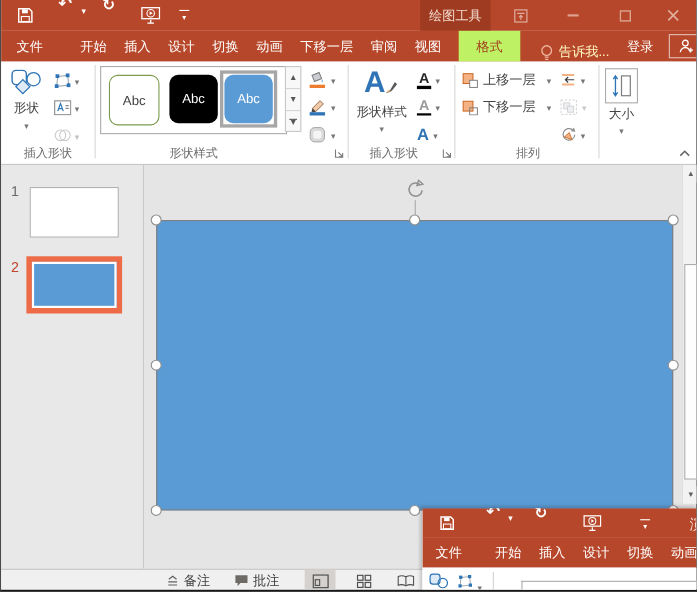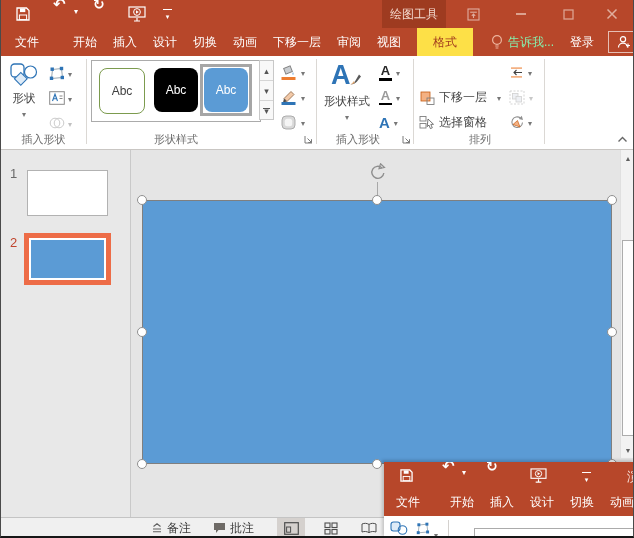--- a/index.html
+++ b/index.html
@@ -22,22 +22,22 @@
     color:#F3D8CD;font-size:12px;text-align:center;line-height:28px;}
   .winbtn{position:absolute;top:0;width:34px;height:28px;display:flex;align-items:center;justify-content:center;}
   .minbar{width:10px;height:2px;background:#E8C0B2;}
 
   
   .tabrow{position:absolute;left:0;top:28px;width:100%;height:28px;background:#B7472A;
     display:flex;align-items:stretch;color:#fff;font-size:12px;}
   .tab{display:flex;align-items:center;padding:0 8px;white-space:nowrap;}
   .tab-file{padding:0 14px;}
   .tab-sep{width:1px;height:14px;background:rgba(255,255,255,.45);align-self:center;}
-  .tab-active{background:#fde047;color:#A33E1F;padding:0 16px;margin-left:8px;}
-  .tellme{color:#86efac;margin-left:10px;display:flex;align-items:center;gap:5px;}
+  .tab-active{background:#bef264;color:#A33E1F;padding:0 16px;margin-left:8px;}
+  .tellme{color:#fef9c3;margin-left:10px;display:flex;align-items:flex-end;gap:5px;}
   .signin{margin-left:auto;}
   .sharebox{border:1px solid rgba(255,255,255,.65);margin:3px 4px 3px 6px;padding:0 8px;
     display:flex;align-items:center;gap:5px;}
 
   
   .ribbon{position:absolute;left:0;top:56px;width:100%;height:93px;background:#FFFFFF;
     border-bottom:1px solid #C9C6C3;font-size:12px;color:#444;}
   .gsep{position:absolute;top:3px;height:85px;width:1px;background:#DBD8D4;}
   .glabel{position:absolute;top:76px;font-size:11px;color:#6d6d6d;text-align:center;}
   .bigbtn{position:absolute;top:2px;height:88px;text-align:center;}
@@ -319,39 +319,39 @@
     </div>
     <div class="glabel" style="left:318px;width:78px">插入形状</div>
     <span class="chev" style="left:401px;top:79px">
       <svg width="9" height="9" viewBox="0 0 9 9">
           <path d="M1 1 V8 H8" fill="none" stroke="#7a7a7a" stroke-width="1"></path>
           <path d="M3.5 3.5 L7.5 7.5 M7.5 4.2 V7.5 H4.2" fill="none" stroke="#7a7a7a" stroke-width="1"></path>
         </svg>
     </span>
     <div class="gsep" style="left:412px"></div>
 
+    <div class="rowbtn" style="left:418px;top:5px">
+      <span>
+        <svg width="16" height="15" viewBox="0 0 16 15">
+            <rect x="2" y="2" width="9" height="9" fill="#F4B183" stroke="#C55A11" stroke-width="0.8"></rect>
+            <rect x="8" y="8" width="7" height="6.5" fill="#fff" stroke="#7F7F7F" stroke-width="0.9"></rect>
+          </svg>
+      </span>
+      <span>上移一层</span>
+      <span class="caret" style="margin-left:6px"></span>
+    </div>
     <div class="rowbtn" style="left:418px;top:30px">
       <span>
         <svg width="16" height="15" viewBox="0 0 16 15">
             <rect x="2" y="2" width="9" height="9" fill="#F4B183" stroke="#C55A11" stroke-width="0.8"></rect>
             <rect x="8" y="8" width="7" height="6.5" fill="none" stroke="#7F7F7F" stroke-width="0.9"></rect>
           </svg>
       </span>
       <span>下移一层</span>
       <span class="caret" style="margin-left:6px"></span>
-    </div>
-    <div class="rowbtn" style="left:418px;top:55px">
-      <span>
-        <svg width="16" height="15" viewBox="0 0 16 15">
-            <rect x="1" y="1.5" width="6" height="4.5" fill="none" stroke="#7F7F7F" stroke-width="0.9"></rect>
-            <rect x="1" y="8.5" width="6" height="4.5" fill="none" stroke="#7F7F7F" stroke-width="0.9"></rect>
-            <path d="M9 4 L14.5 9.3 L11.8 9.4 L13.3 12.8 L11.4 13.6 L10 10.1 L8.2 11.6 Z" fill="#fff" stroke="#555" stroke-width="0.8"></path>
-          </svg>
-      </span>
-      <span>选择窗格</span>
     </div>
     <div class="rowbtn" style="left:508px;top:5px">
       <span>
         <svg width="15" height="13" viewBox="0 0 15 13">
             <path d="M2 2.2 h11 M2 10.8 h11" stroke="#F4B183" stroke-width="1.8"></path>
             <path d="M13 6.5 H5 M7.5 4 L5 6.5 L7.5 9" fill="none" stroke="#404040" stroke-width="1.1"></path>
           </svg>
       </span>
         <span class="caret"></span>
     </div>
@@ -371,20 +371,32 @@
             <path d="M11.5 3 a5.3 5.3 0 1 0 2 4.5" fill="none" stroke="#909090" stroke-width="1.1"></path>
             <path d="M12.8 0.8 L14 5 L9.8 4 Z" fill="#909090"></path>
             <path d="M4 9.5 L11 12 L8.5 5.5 Z" fill="#F4B183" stroke="#C55A11" stroke-width="0.7"></path>
           </svg>
       </span>
         <span class="caret"></span>
     </div>
     <div class="glabel" style="left:440px;width:78px">排列</div>
     <div class="gsep" style="left:543px"></div>
 
+    <div class="bigbtn" style="left:546px;width:36px">
+      <div style="display:flex;justify-content:center;padding-top:4px">
+        <div style="border:1px solid #ABABAB;padding:3px 4px">
+          <svg width="20" height="24" viewBox="0 0 20 24">
+              <path d="M4.5 3.5 V20.5 M2.5 6 L4.5 3 L6.5 6 M2.5 18 L4.5 21 L6.5 18" fill="none" stroke="#2E74B6" stroke-width="1.2"></path>
+              <rect x="10" y="3" width="8" height="18" fill="none" stroke="#7F7F7F" stroke-width="1.1"></rect>
+            </svg>
+        </div>
+      </div>
+      <div class="blabel">大小</div>
+      <span class="caret"></span>
+    </div>
     <span class="chev" style="left:616px;top:80px">
       <svg width="11" height="7" viewBox="0 0 11 7">
           <path d="M1.5 5.5 L5.5 1.5 L9.5 5.5" fill="none" stroke="#666" stroke-width="1.4"></path>
         </svg>
     </span>
   </div>
 
   <div class="panel"></div>
   <div class="pdivider"></div>
   <span class="snum" style="left:9px;top:166px;color:#6A6A6A">1</span>

